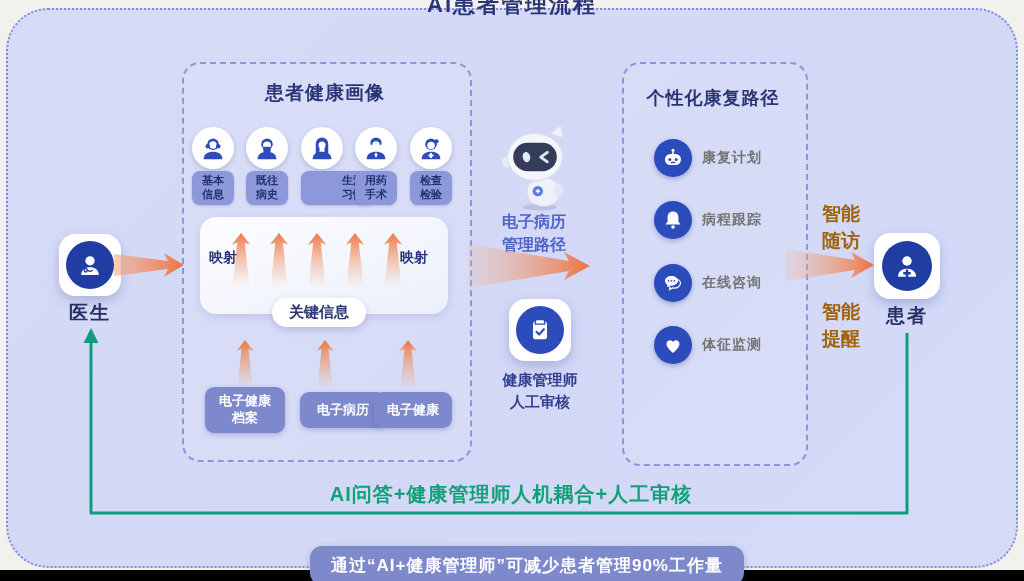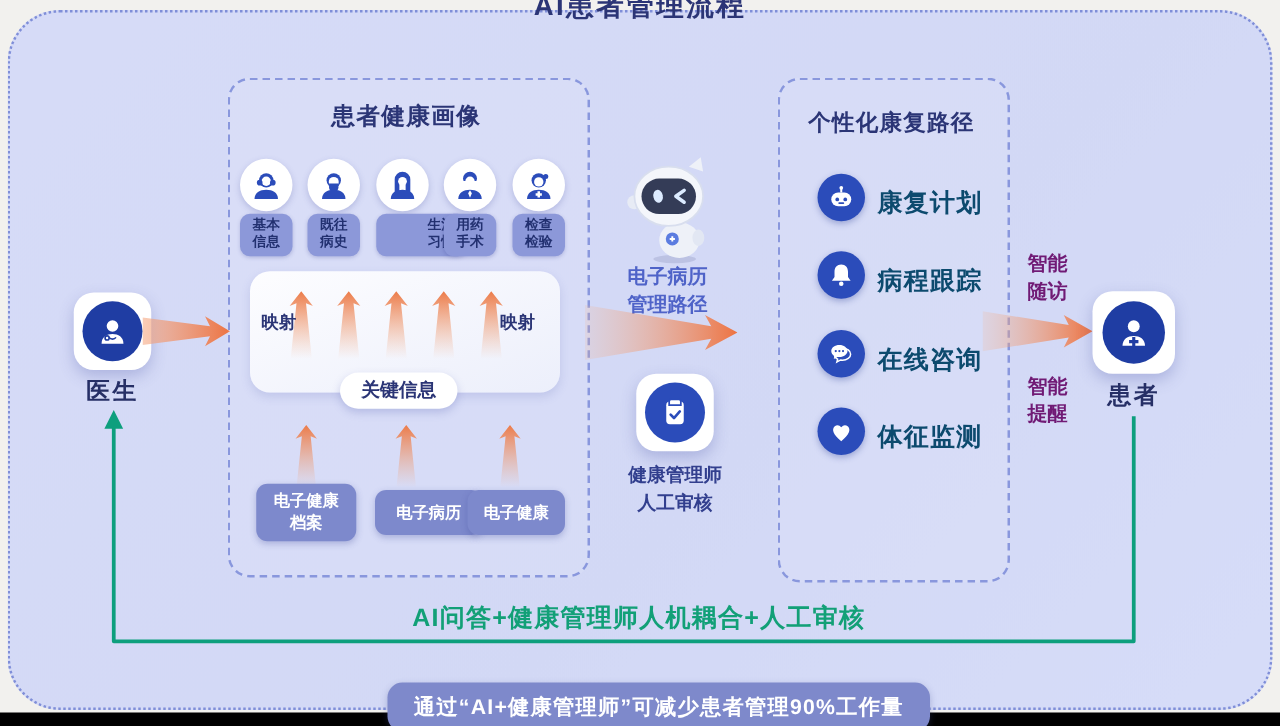--- a/index.html
+++ b/index.html
@@ -72,23 +72,23 @@
   
   .mid-caption{font-weight:700;text-align:center;line-height:1.45;}
   #ai-caption{left:474px;top:210px;width:120px;font-size:16px;color:#4f63c8;}
   #review-caption{left:470px;top:371px;width:140px;font-size:15px;color:#323f8e;font-family:Liberation Mono, monospace;}
   
   .rehab-circle{
     width:38px;height:38px;border-radius:50%;background:#2b4cba;
     display:flex;align-items:center;justify-content:center;
     box-shadow:0 2px 5px rgba(40,60,150,.35);
   }
-  .rehab-label{font-size:20px;font-weight:700;color:#0c4a6e;letter-spacing:1px;}
-  
-  .side-caption{font-size:16px;font-weight:700;color:#701a75;line-height:1.4;}
+  .rehab-label{font-size:14px;font-weight:700;color:#737373;letter-spacing:1px;}
+  
+  .side-caption{font-size:19px;font-weight:700;color:#a16207;line-height:1.4;}
   
   #loop-caption{
     left:91px;top:481px;width:840px;text-align:center;
     font-size:20px;font-weight:700;color:#12a077;letter-spacing:1px;
   }
   #banner{
     left:310px;top:546px;padding:8px 21px;border-radius:12px;background:#7e89cb;
     color:#fff;font-size:17px;font-weight:700;letter-spacing:1px;z-index:5;
     box-shadow:0 2px 6px rgba(60,70,140,.3);
   }

